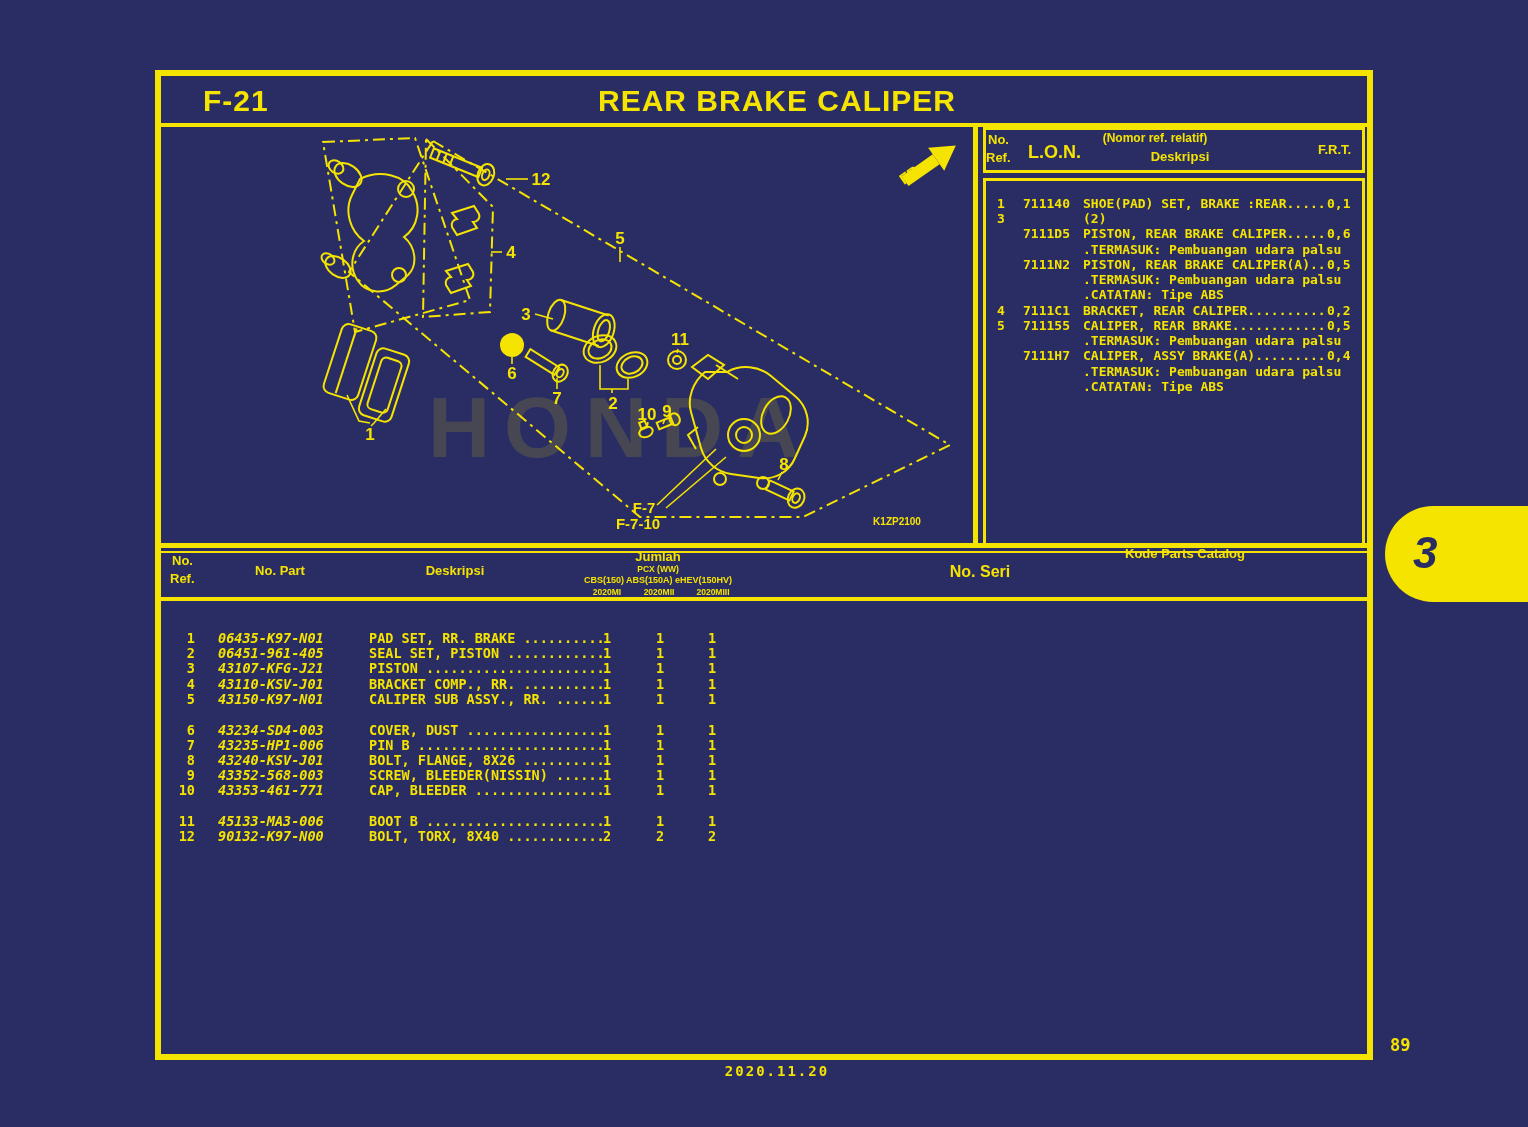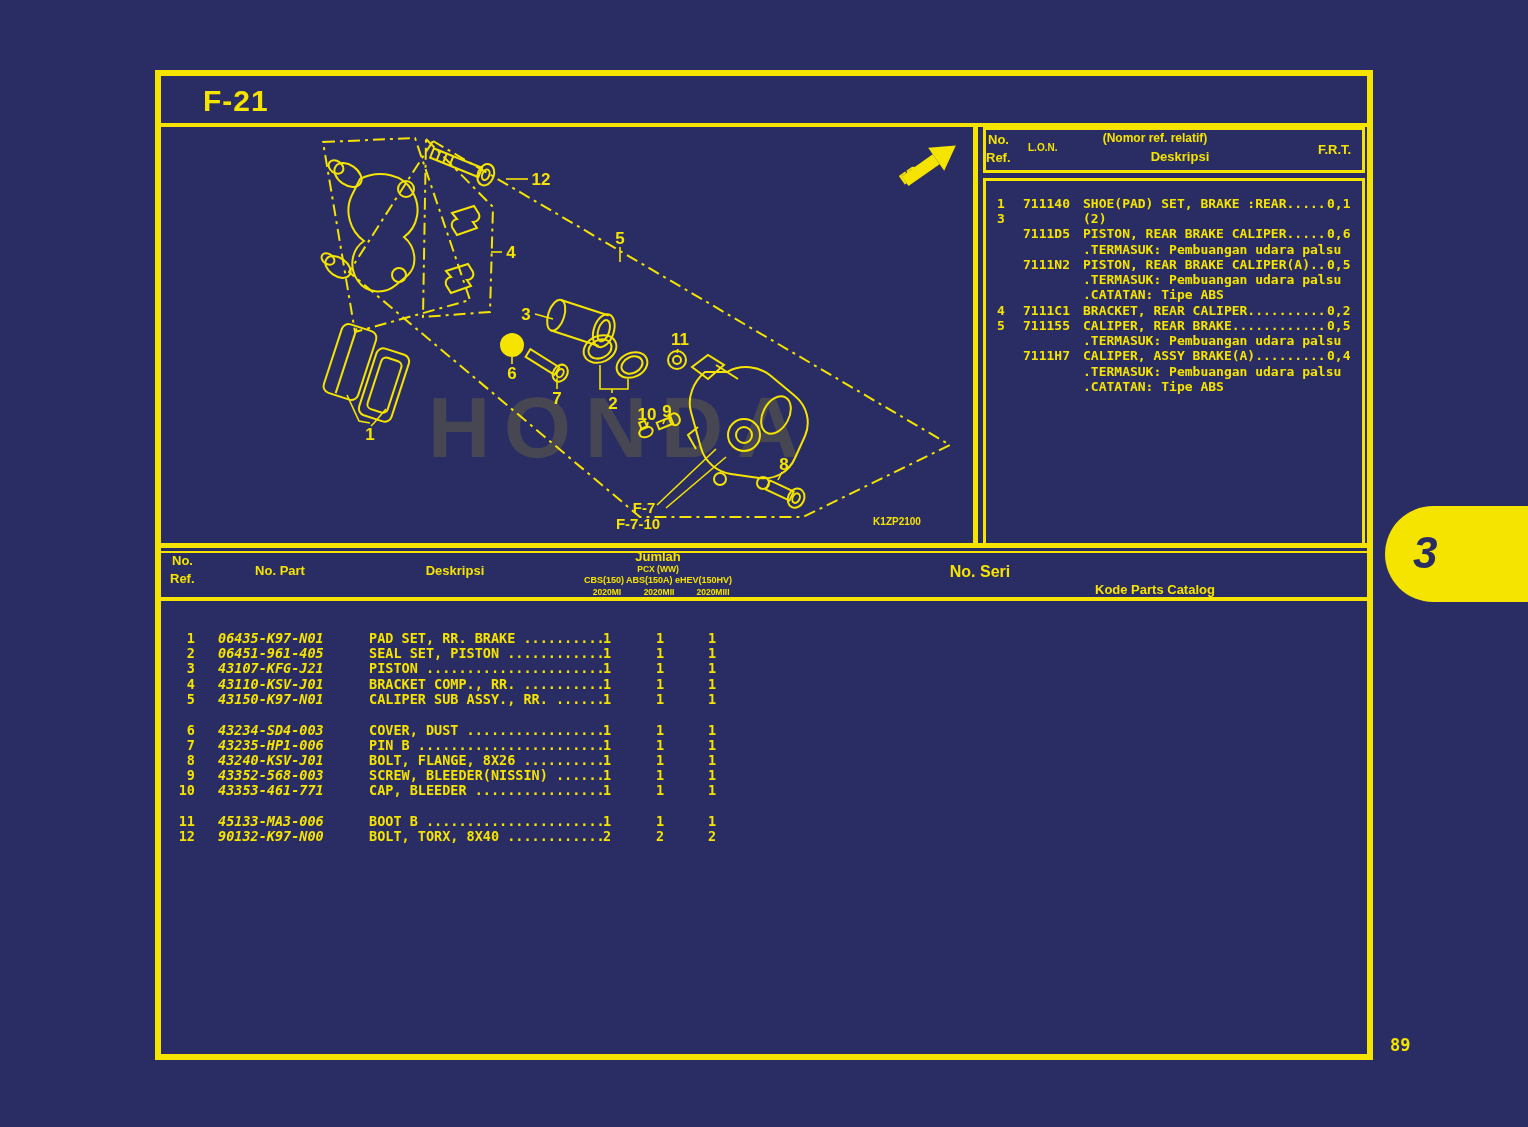--- a/index.html
+++ b/index.html
@@ -41,20 +41,21 @@
   svg text{font-family:"Liberation Sans",sans-serif;}
 </style>
 </head>
 <body>
 
 <div id="stage">
 
   <div id="frame"></div>
 
   <div id="fcode" class="abs yl">F-21</div>
+  <div id="ptitle" class="abs yl">REAR BRAKE CALIPER</div>
   <div class="line" style="left:161px;top:123px;width:1206px;height:4px"></div>
 
   <div class="line" style="left:973px;top:127px;width:5px;height:418px"></div>
 
   <svg class="abs" style="left:160px;top:127px" width="812" height="416" viewBox="0 0 812 416">
     <g stroke="#F5E300" fill="none" stroke-width="2">
 
       <text x="268" y="330" font-size="86" font-weight="bold" letter-spacing="14" fill="#F5E300" stroke="none" opacity="0.14">HONDA</text>
 
       <path d="M163,15 L255,11 L310,173 L195,205 Z" stroke-dasharray="12 5 3 5"></path>
@@ -188,21 +189,21 @@
         <rect x="-28" y="-6" width="38" height="12"></rect>
         <polygon points="10,-14 34,0 10,14"></polygon>
       </g>
       <text transform="translate(744,58) rotate(-35)" font-size="15" font-weight="bold" fill="#F5E300" stroke="none">FR.</text>
     </g>
   </svg>
 
   <div id="lonhead"></div>
   <div class="hd" style="left:988px;top:132px;font-size:13px">No.</div>
   <div class="hd" style="left:986px;top:150px;font-size:13px">Ref.</div>
-  <div class="hd" style="left:1028px;top:142px;font-size:10px">L.O.N.</div>
+  <div class="hd" style="left:1028px;top:142px;font-size:18px">L.O.N.</div>
   <div class="hd" style="left:1035px;top:131px;width:240px;text-align:center;font-size:12px">(Nomor ref. relatif)</div>
   <div class="hd" style="left:1060px;top:149px;width:240px;text-align:center;font-size:13px">Deskripsi</div>
   <div class="hd" style="left:1318px;top:142px;font-size:13px">F.R.T.</div>
   <div id="lonbody"></div>
 
   <div class="lonrow" style="top:181px">
     <span class="l-ref">1</span><span class="l-lon">711140</span><span class="l-desc">SHOE(PAD) SET, BRAKE :REAR.....</span><span class="l-frt">0,1</span>
   </div>
   <div class="lonrow" style="top:196px">
     <span class="l-ref">3</span><span class="l-lon"></span><span class="l-desc">(2)</span><span class="l-frt"></span>
@@ -248,21 +249,21 @@
   <div class="hd" style="left:170px;top:571px;font-size:13px">Ref.</div>
   <div class="hd" style="left:220px;top:563px;width:120px;text-align:center;font-size:13px">No. Part</div>
   <div class="hd" style="left:395px;top:563px;width:120px;text-align:center;font-size:13px">Deskripsi</div>
   <div class="hd" style="left:588px;top:549px;width:140px;text-align:center;font-size:13px">Jumlah</div>
   <div class="hd" style="left:588px;top:564px;width:140px;text-align:center;font-size:8.5px">PCX (WW)</div>
   <div class="hd" style="left:553px;top:575px;width:210px;text-align:center;font-size:9px">CBS(150) ABS(150A) eHEV(150HV)</div>
   <div class="hd" style="left:585px;top:587px;width:44px;text-align:center;font-size:8.5px">2020MI</div>
   <div class="hd" style="left:637px;top:587px;width:44px;text-align:center;font-size:8.5px">2020MII</div>
   <div class="hd" style="left:689px;top:587px;width:48px;text-align:center;font-size:8.5px">2020MIII</div>
   <div class="hd" style="left:920px;top:563px;width:120px;text-align:center;font-size:16px">No. Seri</div>
-  <div class="hd" style="left:1095px;top:582px;width:180px;font-size:13px">Kode Parts Catalog</div>
+  <div class="hd" style="left:1095px;top:546px;width:180px;text-align:center;font-size:13px">Kode Parts Catalog</div>
 
   <div class="line" style="left:161px;top:597px;width:1206px;height:4px"></div>
 
   <div class="prow" style="top:614px">
     <span class="c-ref">1</span><span class="c-part">06435-K97-N01</span><span class="c-desc">PAD SET, RR. BRAKE ..........</span><span class="c-q1">1</span><span class="c-q2">1</span><span class="c-q3">1</span>
   </div>
   <div class="prow" style="top:629px">
     <span class="c-ref">2</span><span class="c-part">06451-961-405</span><span class="c-desc">SEAL SET, PISTON ............</span><span class="c-q1">1</span><span class="c-q2">1</span><span class="c-q3">1</span>
   </div>
   <div class="prow" style="top:644px">
@@ -293,14 +294,15 @@
     <span class="c-ref">11</span><span class="c-part">45133-MA3-006</span><span class="c-desc">BOOT B ......................</span><span class="c-q1">1</span><span class="c-q2">1</span><span class="c-q3">1</span>
   </div>
   <div class="prow" style="top:812px">
     <span class="c-ref">12</span><span class="c-part">90132-K97-N00</span><span class="c-desc">BOLT, TORX, 8X40 ............</span><span class="c-q1">2</span><span class="c-q2">2</span><span class="c-q3">2</span>
   </div>
 
   <div id="tab3">
     <span>3</span>
   </div>
   <div id="pagenum" class="abs yl">89</div>
+  <div id="pagedate" class="abs yl">2020.11.20</div>
 
 </div>
 
 </body></html>

